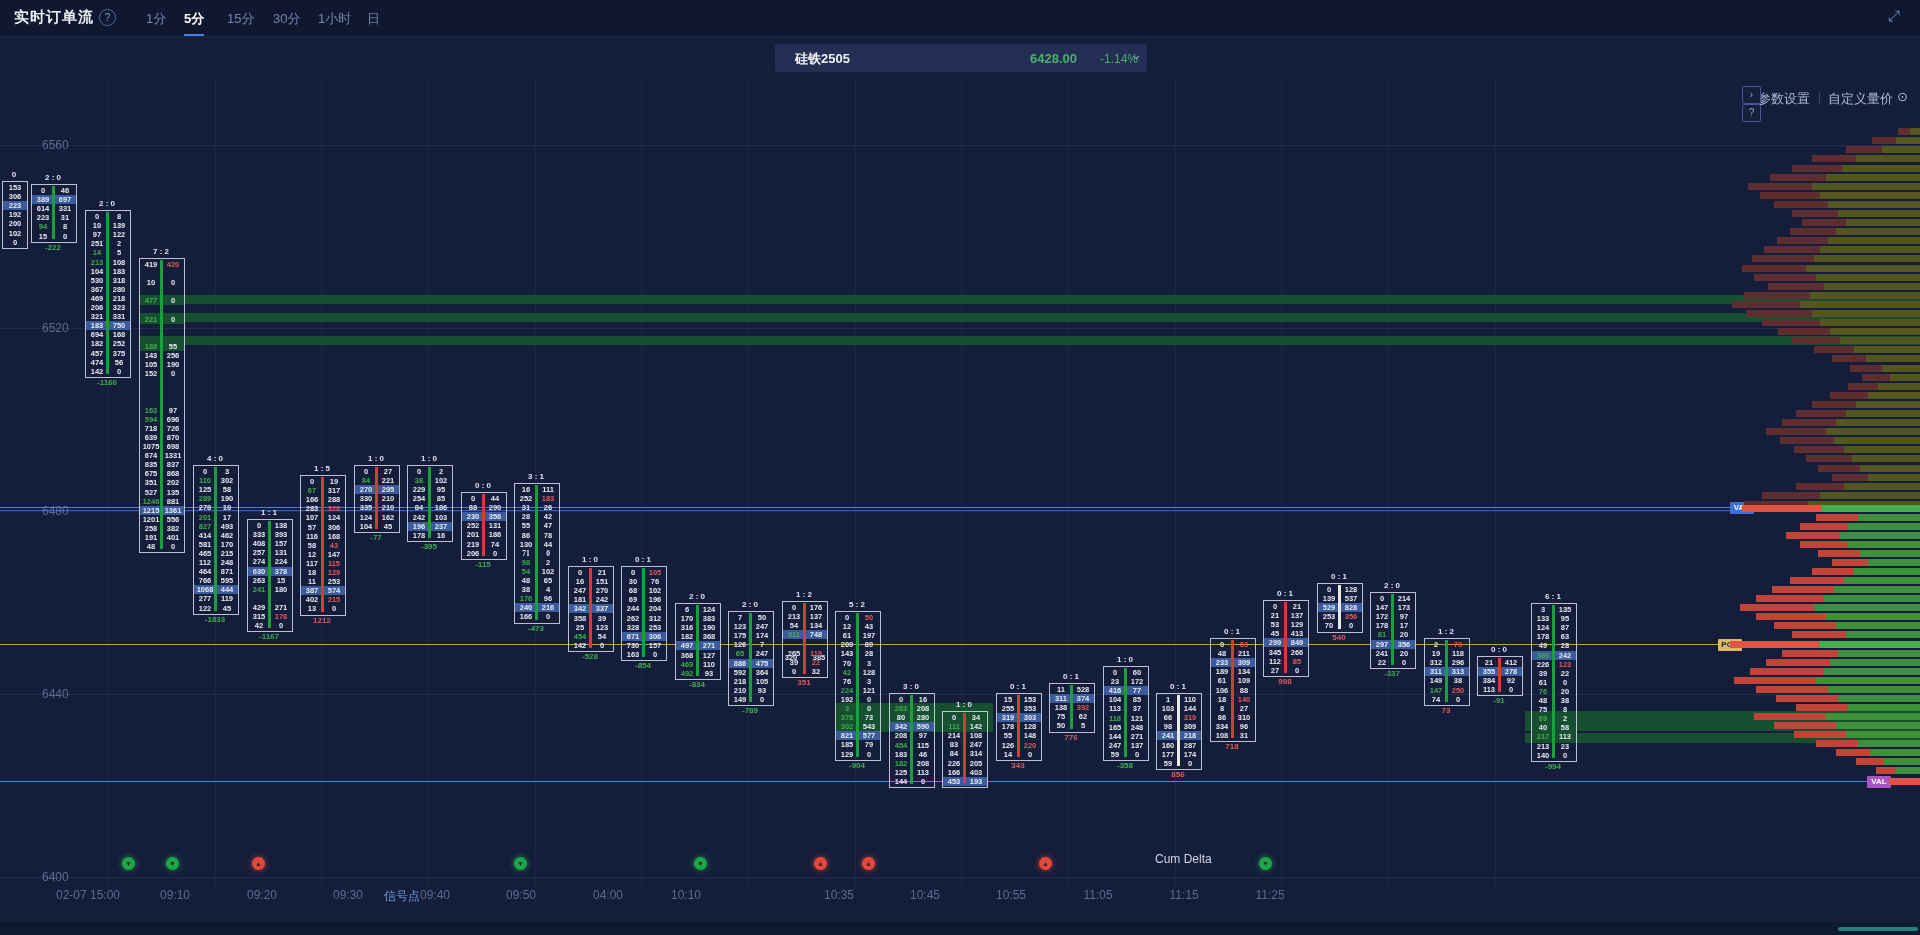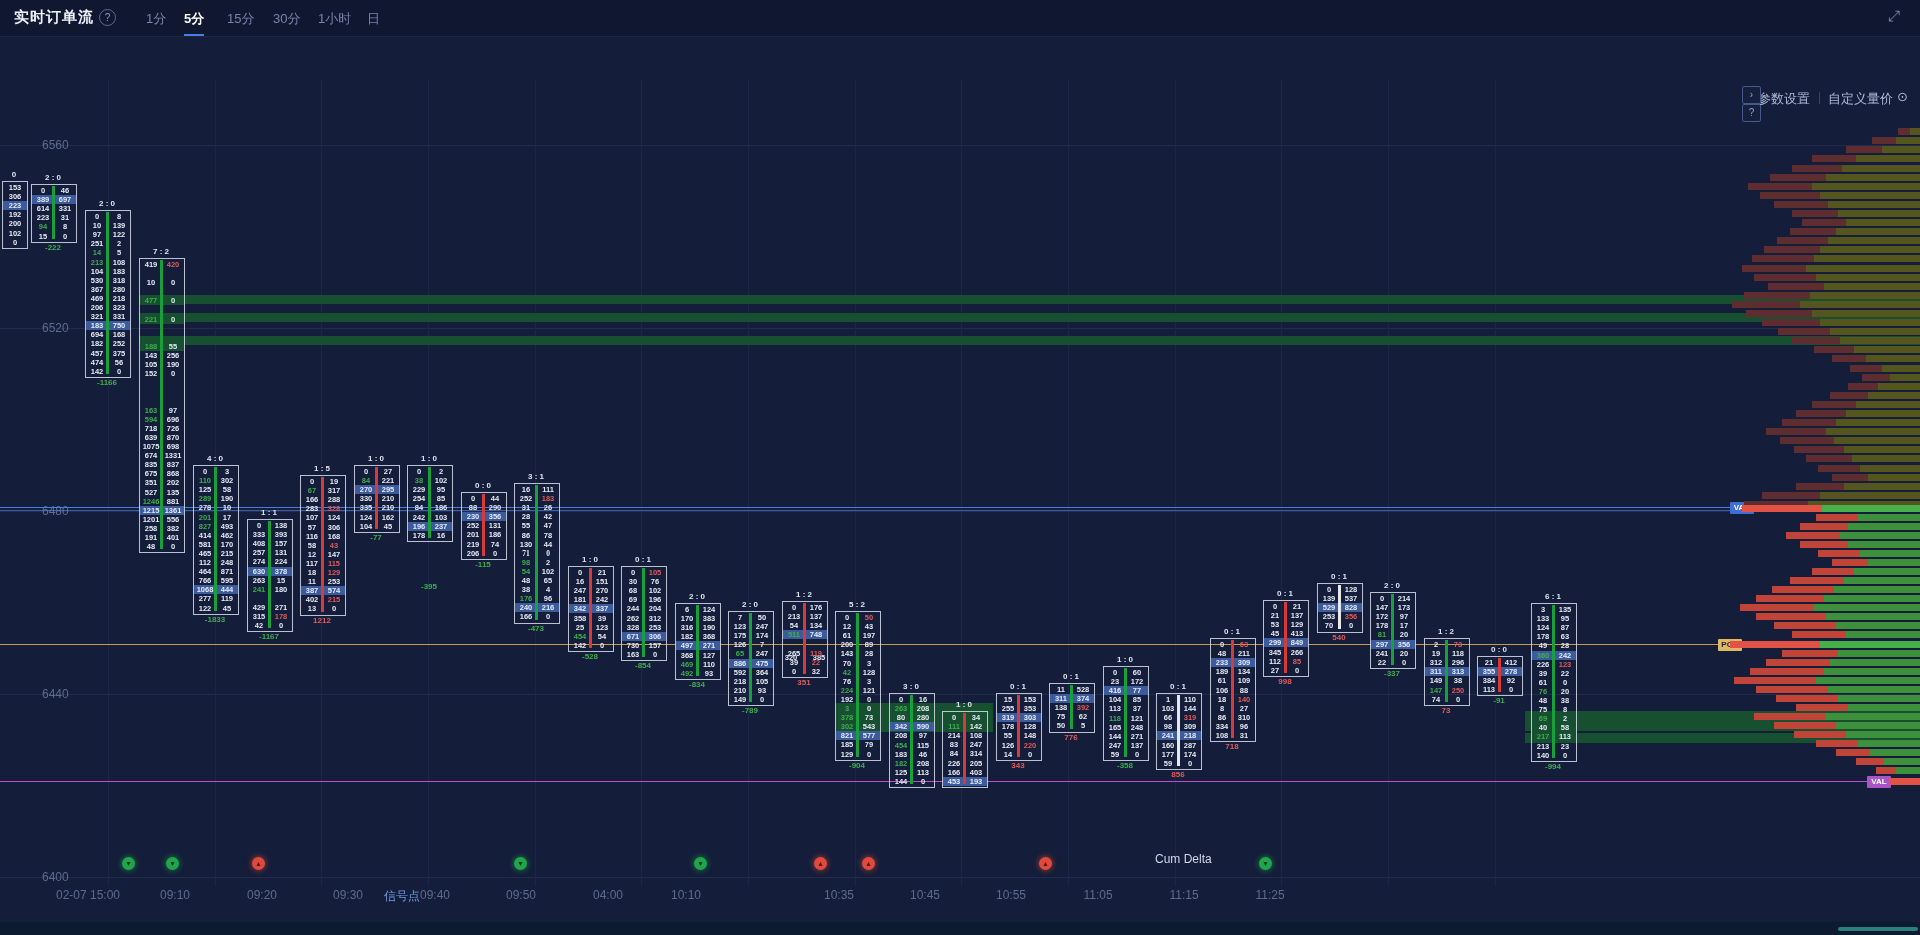--- a/index.html
+++ b/index.html
@@ -58,20 +58,26 @@
     <span id="help-badge">?</span>
     <span class="tab" style="left:146px">1分</span>
     <span class="tab active" style="left:184px">5分</span>
     <span class="tab" style="left:227px">15分</span>
     <span class="tab" style="left:273px">30分</span>
     <span class="tab" style="left:318px">1小时</span>
     <span class="tab" style="left:367px">日</span>
     <span id="fs-icon">⤢</span>
   </div>
 
+  <div id="symbolbar">
+    <span id="sym-name">硅铁2505</span>
+    <span id="sym-price">6428.00</span>
+    <span id="sym-change">-1.14%</span>
+    <span id="sym-chev">⌄</span>
+  </div>
 
   <span id="param-btn">参数设置</span>
   <span id="tool-divider">|</span>
   <span id="custom-btn">自定义量价</span>
   <span id="custom-icon">⊙</span>
 
   <div class="side-btn" style="top:86px">›</div>
   <div class="side-btn" style="top:104px">?</div>
 
   <div id="chart">
@@ -768,21 +774,21 @@
         <div class="fp-row" style="top: 55.6px; height: 9px; background: rgb(60, 91, 157);">
           <div class="fp-cell">196</div>
           <div class="fp-cell">237</div>
         </div>
         <div class="fp-row" style="top: 64.7px; height: 9px;">
           <div class="fp-cell">178</div>
           <div class="fp-cell">16</div>
         </div>
       </div>
       <div class="fp-bar" style="left: 427.5px; top: 467px; height: 70.8px; background: rgb(24, 160, 60);"></div>
-      <div class="fp-foot" style="left: 407px; top: 541.8px; width: 44px; color: rgb(63, 174, 76); margin-top: 40px;">-395</div>
+      <div class="fp-foot" style="left: 407px; top: 541.8px; width: 44px; color: rgb(63, 174, 76);">-395</div>
       <div class="fp-hdr" style="left: 461px; top: 481px; width: 44px;">0 : 0</div>
       <div class="fp-box" style="left: 461px; top: 492px; width: 44px; height: 65.7px;">
         <div class="fp-row" style="top: 1px; height: 9px;">
           <div class="fp-cell">0</div>
           <div class="fp-cell">44</div>
         </div>
         <div class="fp-row" style="top: 10.1px; height: 9px;">
           <div class="fp-cell">88</div>
           <div class="fp-cell">290</div>
         </div>

